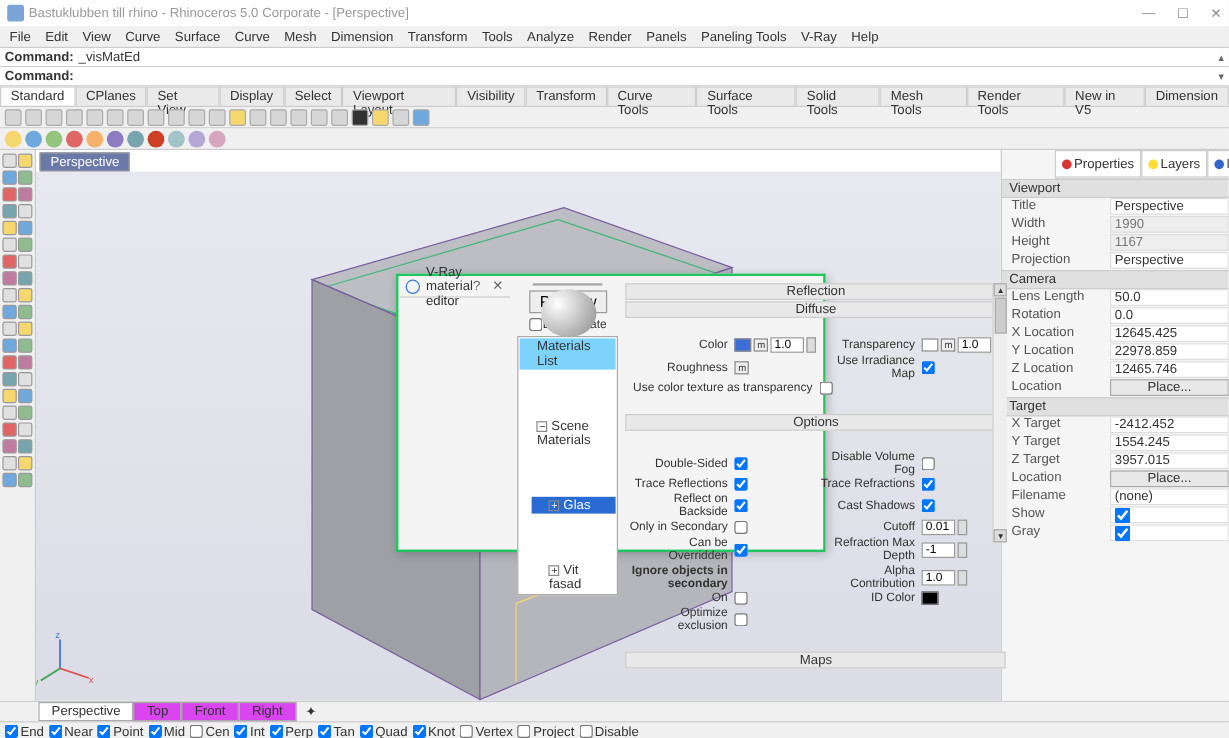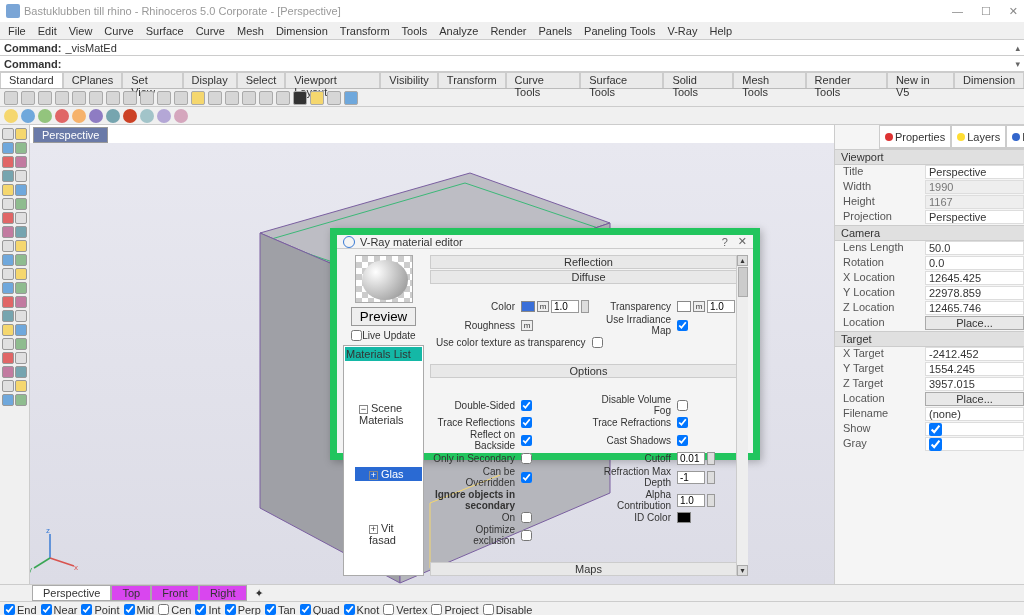--- a/index.html
+++ b/index.html
@@ -77,34 +77,34 @@
 .bottomtabs .bt { padding:1px 10px; border:1px solid #aaa; background:#d946ef;}
 .bottomtabs .bt.active{background:#fff;}
 .bottomtabs .plus{padding:1px 8px;}
 
 
 .osnap { height:16px; background:#f0f0f0; border-top:1px solid #ccc; display:flex; align-items:center; padding-left:4px; gap:4px; font-size:11px;}
 .osnap label{display:flex;align-items:center;gap:2px;}
 .osnap input{width:11px;height:11px;}
 
 
-.dialog { position:absolute; left:330px; top:228px; width:430px; height:232px; background:#f4f4f4; border:7px solid #22c55e; box-shadow:2px 2px 8px rgba(0,0,0,0.25); display:flex; flex-direction:column; font-size:11px;}
+.dialog { position:absolute; left:330px; top:228px; width:358px; height:232px; background:#f4f4f4; border:2px solid #22c55e; box-shadow:2px 2px 8px rgba(0,0,0,0.25); display:flex; flex-direction:row; font-size:11px;}
 .dlg-title { height:18px; display:flex; align-items:center; padding:0 6px; border-bottom:1px solid #ccc;}
 .dlg-title .ico{width:12px;height:12px;border:1px solid #3a7bd5;border-radius:6px;margin-right:5px;}
 .dlg-title .t{flex:1;}
 .dlg-title .q{margin-right:10px;color:#666;}
 .dlg-title .x{color:#666;}
 .dlg-body{flex:1; display:flex; padding:6px; gap:6px;}
 .dlg-left{width:84px; display:flex; flex-direction:column; align-items:center; gap:4px;}
 .preview-img{width:58px;height:48px;background:repeating-conic-gradient(#ccc 0 25%,#fff 0 50%) 0 0/12px 12px; border:1px solid #aaa; position:relative;}
 .preview-img::after{content:"";position:absolute;left:6px;top:4px;width:46px;height:40px;border-radius:50%;background:radial-gradient(circle at 30% 30%,#fff,#888);}
 .btn-sm{padding:1px 8px;border:1px solid #999;background:#eee;}
 .chkrow{display:flex;align-items:center;gap:0;font-size:10px;}
 .matlist{border:1px solid #aaa;background:#fff;flex:1;width:100%;padding:1px;}
-.matlist .hdr{background:#14b8a6;padding:1px 1px;}
+.matlist .hdr{background:#7dd3fc;padding:1px 14px;}
 .matlist .item{padding:1px 3px 1px 14px;margin-top:40px;}
 .matlist .item.sel{background:#2a6ad3;color:#fff;}
 .matlist .tree .sub{padding-left:10px;}
 .matlist .exp{display:inline-block;width:9px;height:9px;border:1px solid #888;text-align:center;line-height:7px;font-size:9px;margin-right:3px;}
 
 .dlg-right{flex:1;display:flex;flex-direction:column;gap:1px; position:relative;}
 .dlg-right .band{background:#e8e8e8;border:1px solid #ccc;text-align:center;padding:0;}
 .dlg-right .grid{display:grid;grid-template-columns:86px 1fr 82px 1fr;gap:1px 3px;align-items:center;padding:15px 2px;}
 .dlg-right .grid .lab{text-align:right;padding-right:3px;font-size:10px;}
 .dlg-right .grid .cell{display:flex;align-items:center;gap:2px;}

